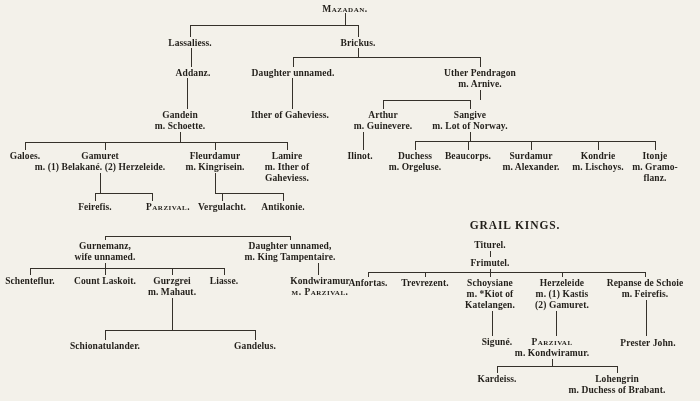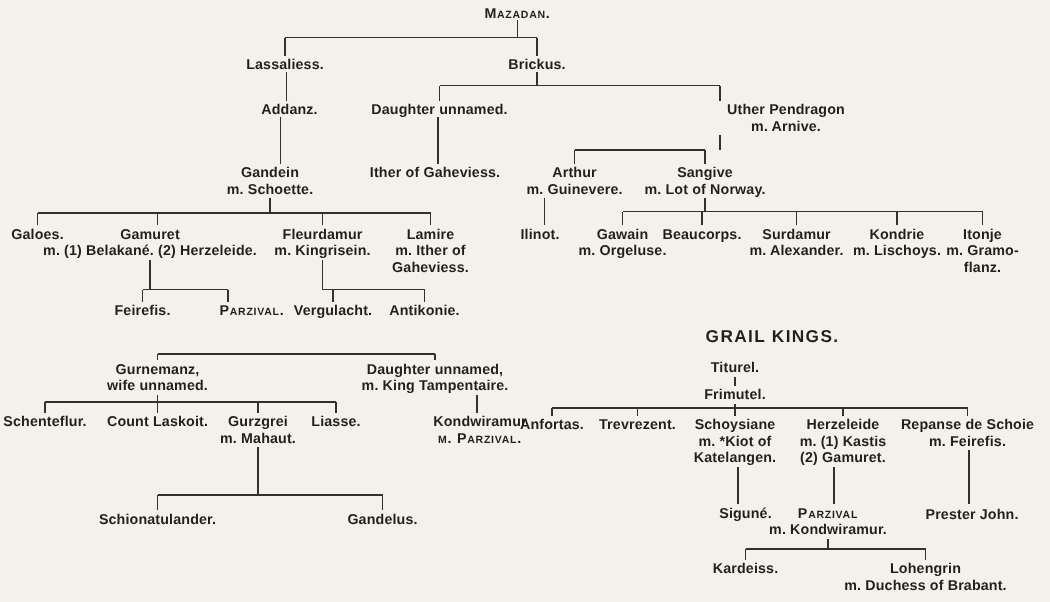--- a/index.html
+++ b/index.html
@@ -1,19 +1,19 @@
 <!DOCTYPE html>
 <html><head>
 <meta charset="utf-8">
 <style>
   html,body{margin:0;padding:0;}
   body{width:700px;height:401px;background:#f3f1ea;overflow:hidden;}
   #stage{
     position:relative;width:644px;height:401px;
-    font-family:Liberation Sans, sans-serif;
+    font-family:Liberation Serif, serif;
     color:#221f1a;
   }
   .node{
     position:absolute;transform:translateX(-50%);
     text-align:center;white-space:nowrap;
     font-size:9.5px;font-weight:bold;line-height:11px;letter-spacing:.1px;
   }
   .node.header{font-size:11.5px;letter-spacing:.9px;line-height:12px;}
   .ln{display:block;}
   .sc{font-variant:small-caps;letter-spacing:.5px;}
@@ -100,21 +100,21 @@
     </div>
     <div class="node" style="left: 358px; top: 38px;">
       <span class="ln">Brickus.</span>
     </div>
     <div class="node" style="left: 193px; top: 68px;">
       <span class="ln">Addanz.</span>
     </div>
     <div class="node" style="left: 293px; top: 68px;">
       <span class="ln">Daughter unnamed.</span>
     </div>
-    <div class="node" style="left: 480px; top: 68px; margin-left: 44px;">
+    <div class="node" style="left: 480px; top: 68px;">
       <span class="ln">Uther Pendragon</span>
       <span class="ln">m. Arnive.</span>
     </div>
     <div class="node" style="left: 180px; top: 110px;">
       <span class="ln">Gandein</span>
       <span class="ln">m. Schoette.</span>
     </div>
     <div class="node" style="left: 290px; top: 110px;">
       <span class="ln">Ither of Gaheviess.</span>
     </div>
@@ -139,21 +139,21 @@
     </div>
     <div class="node" style="left: 287px; top: 151px;">
       <span class="ln">Lamire</span>
       <span class="ln">m. Ither of</span>
       <span class="ln">Gaheviess.</span>
     </div>
     <div class="node" style="left: 360px; top: 151px;">
       <span class="ln">Ilinot.</span>
     </div>
     <div class="node" style="left: 415px; top: 151px;">
-      <span class="ln">Gawain</span>
+      <span class="ln">Duchess</span>
       <span class="ln">m. Orgeluse.</span>
     </div>
     <div class="node" style="left: 468px; top: 151px;">
       <span class="ln">Beaucorps.</span>
     </div>
     <div class="node" style="left: 531px; top: 151px;">
       <span class="ln">Surdamur</span>
       <span class="ln">m. Alexander.</span>
     </div>
     <div class="node" style="left: 598px; top: 151px; text-align: center;">

